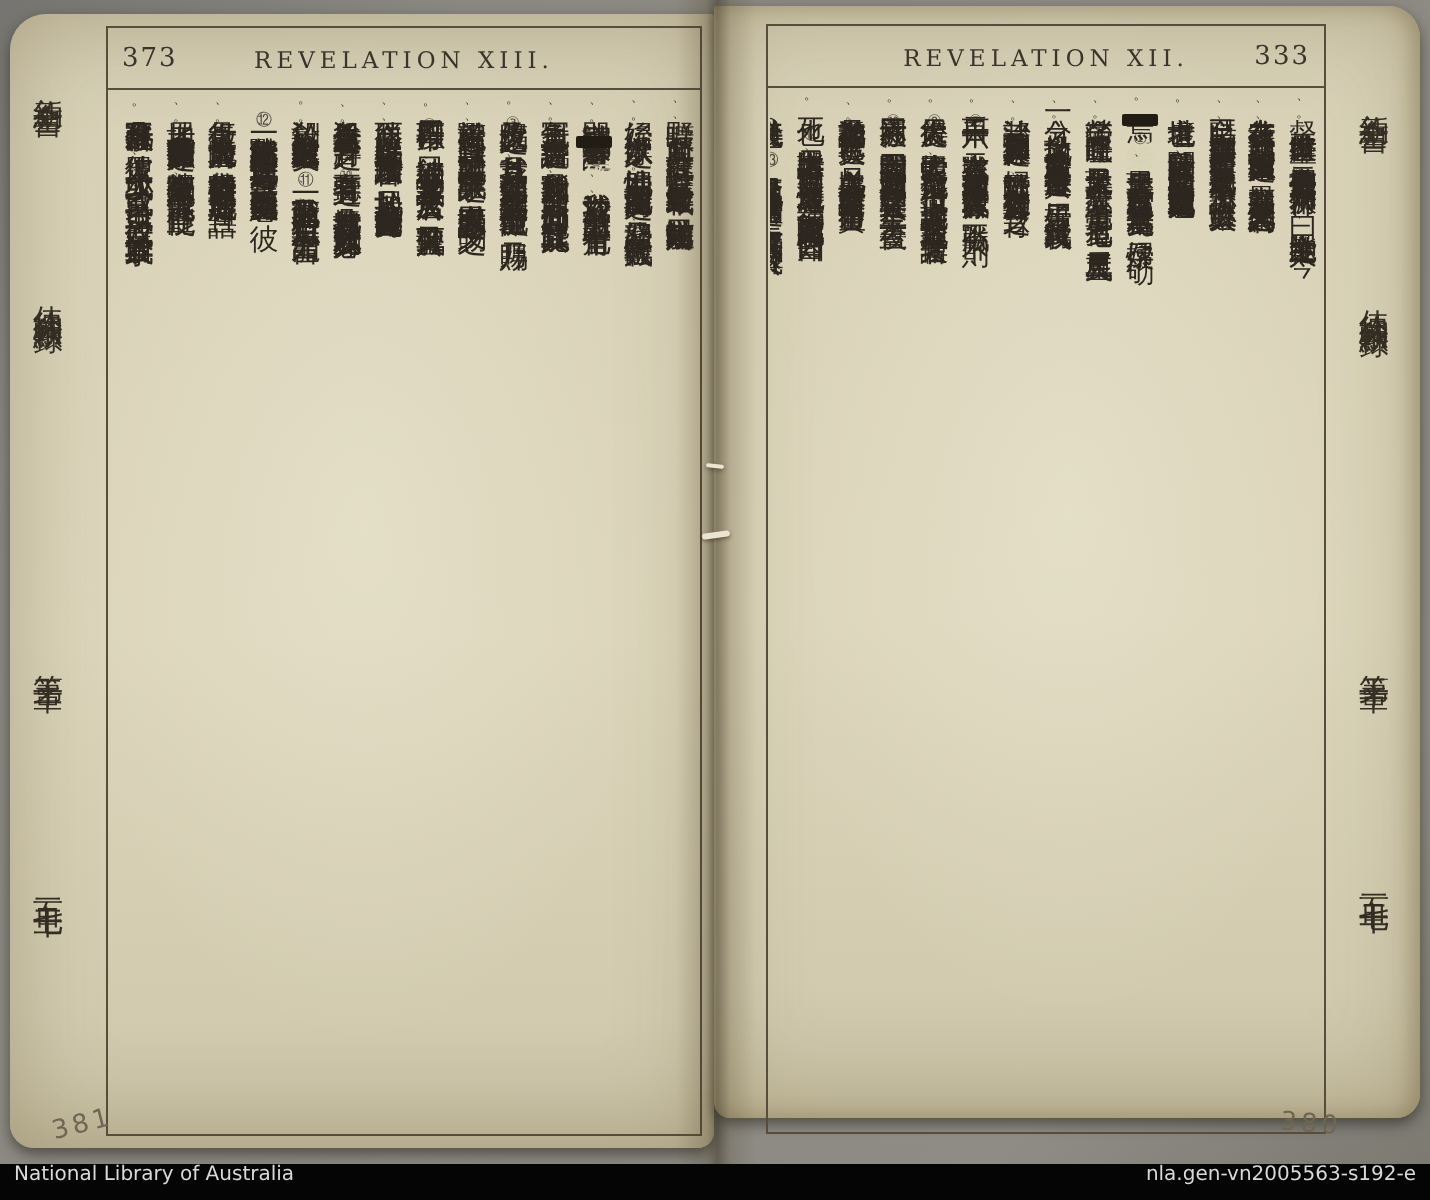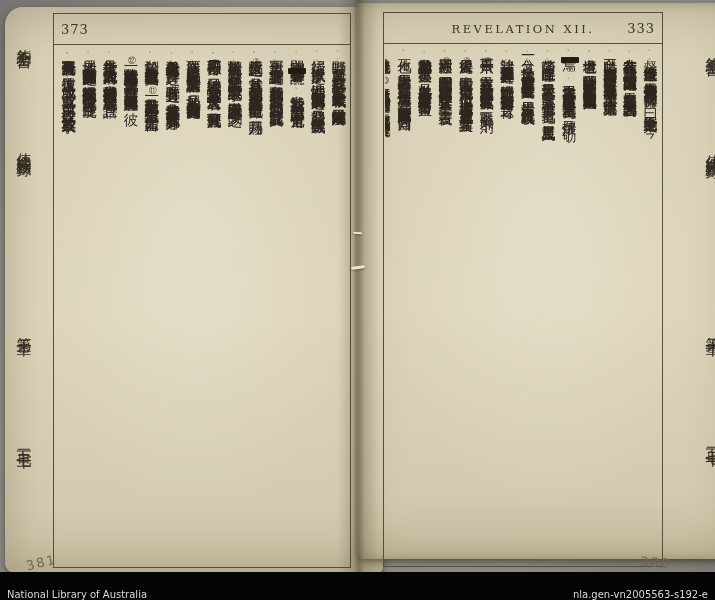--- a/index.html
+++ b/index.html
@@ -9,21 +9,20 @@
     font-family:"DejaVu Serif", serif;
   }
   .scan-backing{position:absolute;inset:0;
     background:linear-gradient(135deg,#767470 0%,#8a8880 18%,#8e8c84 82%,#7a786f 100%);}
   
   .page{position:absolute;
     background:
       radial-gradient(ellipse at 50% 45%, rgba(255,252,236,.25) 0%, rgba(0,0,0,0) 60%),
       linear-gradient(180deg,#d3ccb2 0%,#d9d2b8 12%,#dcd5bb 55%,#d2cbb0 88%,#c6bea2 100%);
     box-shadow: inset 0 0 46px rgba(110,95,60,.38), 0 3px 7px rgba(20,18,12,.5);
-    padding-left: 26px;
   }
   .page-left{left:5px;top:7px;width:352px;height:567px;border-radius:18px 2px 8px 12px;}
   .page-right{left:357px;top:3px;width:353px;height:556px;border-radius:2px 16px 12px 8px;
     box-shadow: inset -4px 0 10px rgba(120,105,65,.45), inset 0 0 46px rgba(110,95,60,.34), 0 3px 7px rgba(20,18,12,.5);}
   .gutter{position:absolute;left:338px;top:0;width:40px;height:583px;pointer-events:none;
     background:linear-gradient(90deg, rgba(70,58,32,0) 0%, rgba(70,58,32,.22) 38%, rgba(45,36,18,.42) 52%, rgba(70,58,32,.18) 68%, rgba(70,58,32,0) 100%);}
   .thread{position:absolute;background:#eae4d0;box-shadow:0 1px 2px rgba(60,50,25,.55);border-radius:2px;}
   .thread-1{left:351px;top:266px;width:14px;height:3px;transform:rotate(-8deg);}
   .thread-2{left:353px;top:232px;width:9px;height:2px;transform:rotate(6deg);}
   
@@ -51,39 +50,40 @@
     color:#342d23;font-size:15px;letter-spacing:1.5px;}
   .mt-left span{left:9px;}
   .mt-right span{right:14px;}
   .mt-l1{top:30px;}  .mt-l2{top:134px;} .mt-l3{top:318px;} .mt-l4{top:430px;}
   .mt-r1{top:42px;}  .mt-r2{top:140px;} .mt-r3{top:322px;} .mt-r4{top:432px;}
   
   .hand{position:absolute;font-family:"DejaVu Sans",sans-serif;color:#6f6652;font-size:13px;letter-spacing:2px;}
   .hand-left{left:26px;top:555px;transform:rotate(-14deg);}
   .hand-right{left:640px;top:555px;transform:rotate(5deg);}
   
-  .footer-bar{position:absolute;left:0;right:0;bottom:0;height:28px;background:#050505;
-    display:flex;justify-content:space-between;align-items:flex-end;padding:0 7px;
+  .footer-bar{position:absolute;left:0;right:0;bottom:0;height:18px;background:#050505;
+    display:flex;justify-content:space-between;align-items:flex-start;padding:0 7px;
     font-family:"DejaVu Sans",sans-serif;font-size:10px;color:#d9d9d9;}
 </style>
 </head>
 <body>
 
 <div class="scan-backing"></div>
 
 <div class="page page-left">
   <div class="margin-title mt-left">
     <span class="mt-l1">新約全書</span>
     <span class="mt-l2">使徒約翰默示錄</span>
     <span class="mt-l3">第十三章</span>
     <span class="mt-l4">三百七十三</span>
   </div>
   <div class="text-block tb-left">
     <div class="hdr">
       <span class="pnum pnum-left">373</span>
+      <span class="rtitle">REVELATION XIII.</span>
     </div>
     <div class="pbody">
         <div class="tcol">曠野<span class="punct">、</span>而至其所<span class="punct">、</span>在彼就養<span class="punct">、</span>以避蛇<span class="punct">、</span>歷一載又逾二載又半載<span class="punct">。</span><span class="verse">⑮</span>蛇遂由其口吐水如河於</div>
         <div class="tcol">婦後<span class="punct">、</span>欲以水漂之<span class="punct">。</span><span class="verse">⑯</span>惟地助婦<span class="punct">、</span>蓋地啟口吞龍由口所出之河<span class="punct">。</span><span class="verse">⑰</span>龍乃怒婦<span class="punct">、</span>往與其餘子戰<span class="punct">、</span></div>
         <div class="tcol">即守神之誡<span class="punct">、</span>有耶穌基督之証者<span class="punct">。</span><span class="chapter-marker">第十三章</span><span class="verse">①</span>我立於海沙<span class="punct">、</span>見一獸由海出<span class="punct">、</span>有七首十角<span class="punct">、</span></div>
         <div class="tcol">角冠十冕<span class="punct">、</span>謗讟之名書於首<span class="punct">。</span><span class="verse">②</span>我所見之獸如豹<span class="punct">、</span>其足如熊<span class="punct">、</span>其口如獅口<span class="punct">、</span>且龍以其能其</div>
         <div class="tcol">位及大權賜之<span class="punct">。</span><span class="verse">③</span>我見其首之一<span class="punct">、</span>如受傷瀕死<span class="punct">、</span>其瀕死之傷得愈<span class="punct">、</span>全地奇而從獸<span class="punct">、</span><span class="verse">④</span>乃拜賜</div>
         <div class="tcol">權於獸之龍<span class="punct">、</span>且拜獸曰<span class="punct">、</span>誰如此獸乎<span class="punct">、</span>誰能與之戰乎<span class="punct">。</span><span class="verse">⑤</span>有以夸大謗讟之口賜之<span class="punct">、</span>又賜之</div>
         <div class="tcol">以權可行四十二月<span class="punct">。</span><span class="verse">⑥</span>彼啟口謗讟神<span class="punct">、</span>乃謗讟其名其幕<span class="punct">、</span>及居於天者<span class="punct">。</span><span class="verse">⑦</span>又俾其可戰於聖</div>
         <div class="tcol">徒而勝之<span class="punct">、</span>且賜之以權<span class="punct">、</span>可治諸族及音及國<span class="punct">。</span><span class="verse">⑧</span>凡居於地<span class="punct">、</span>而其名不見錄於自創世時見</div>

